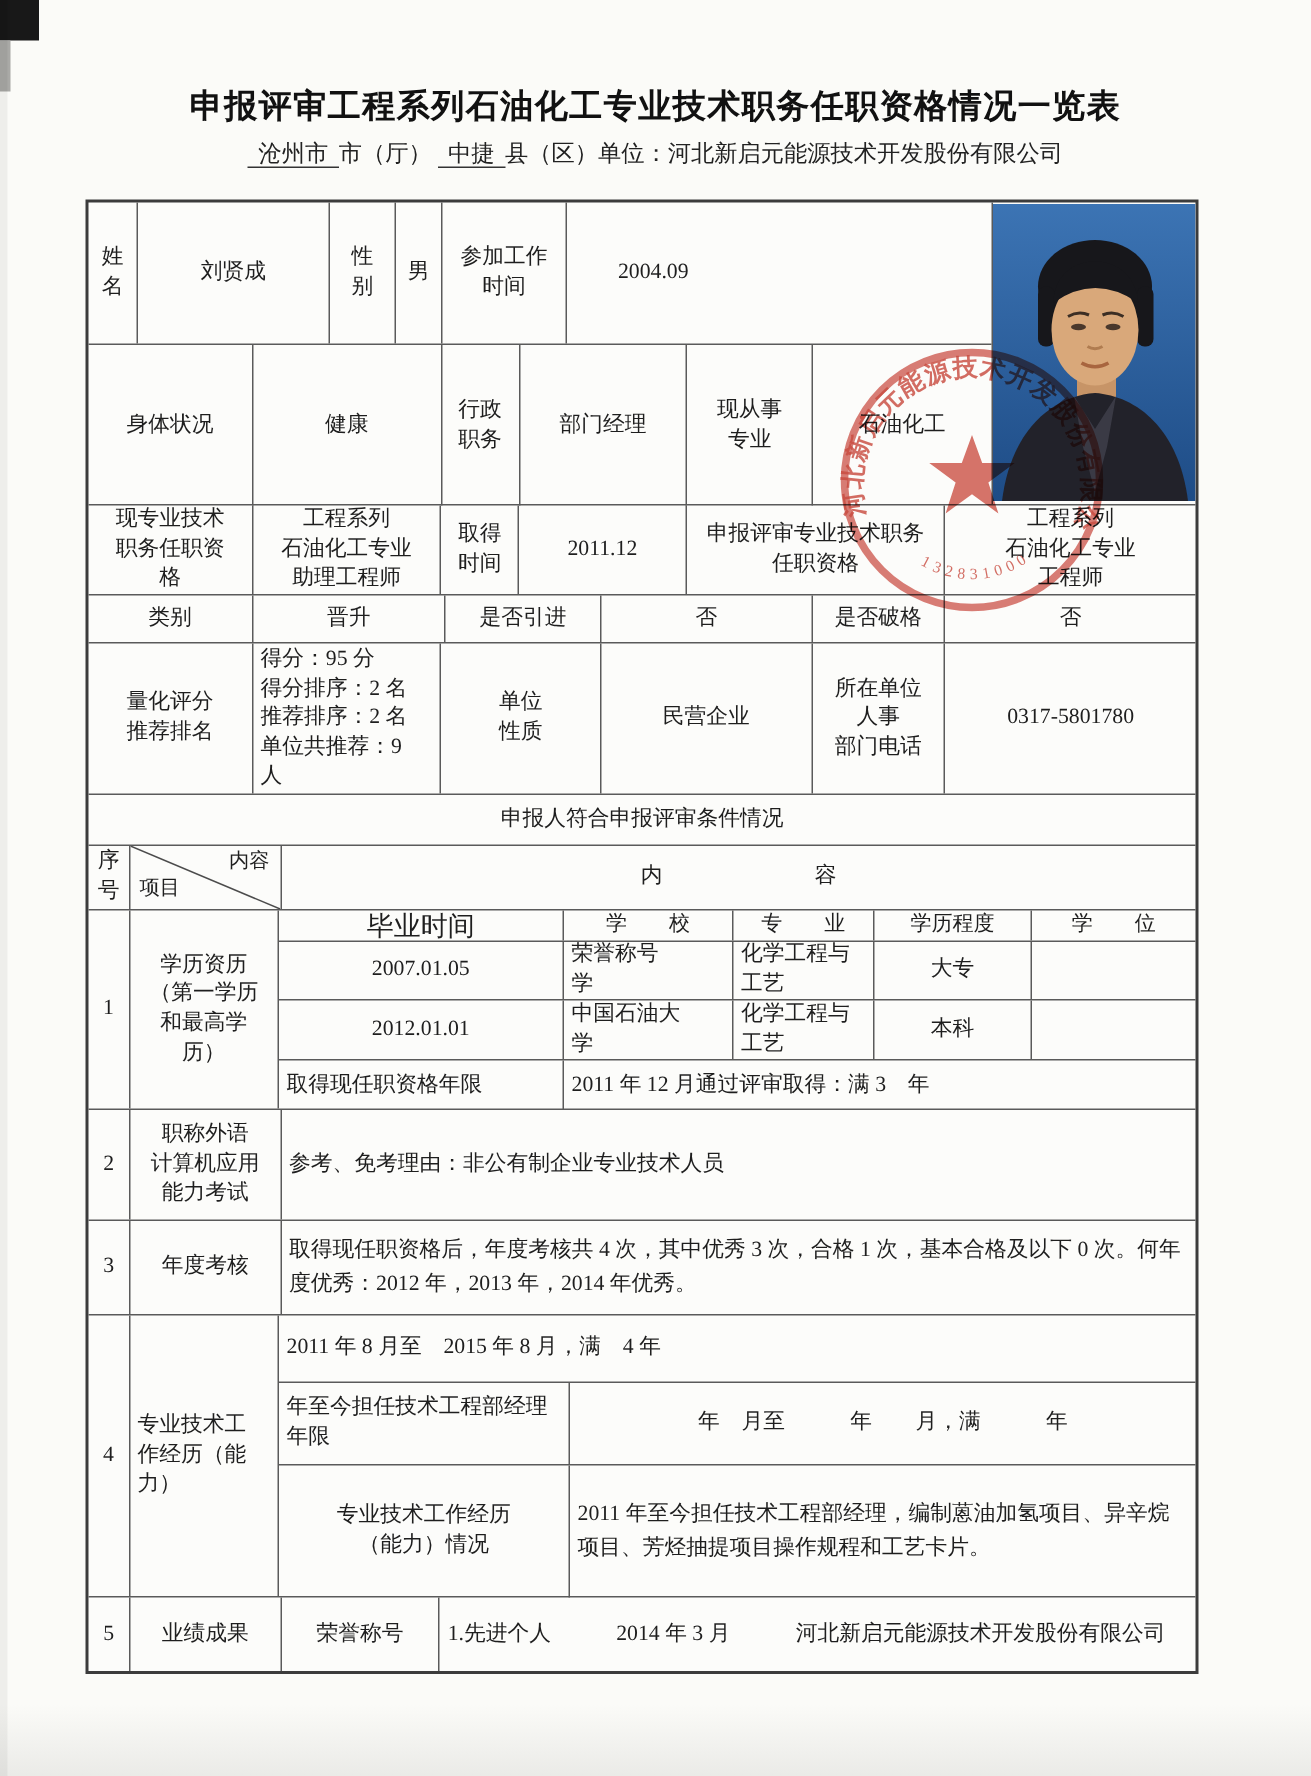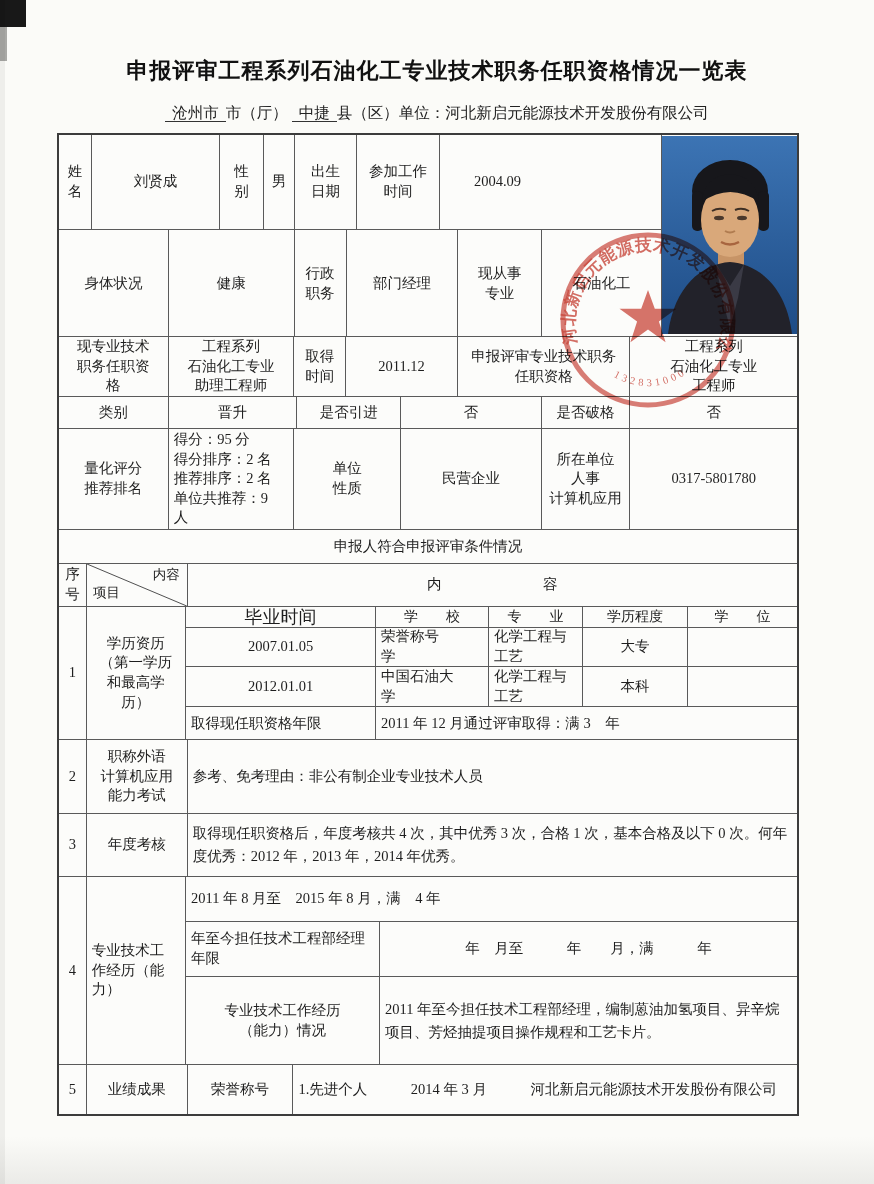--- a/index.html
+++ b/index.html
@@ -12,21 +12,21 @@
     overflow: hidden;
   }
   
   .corner-mark { position:absolute; left:0; top:0; width:26px; height:27px; background:#181818; }
   .corner-fringe { position:absolute; left:0; top:27px; width:7px; height:34px; background:#a9a9a6; }
   .edge-left { position:absolute; left:0; top:0; width:5px; height:100%; background:rgba(0,0,0,0.05); }
   .edge-bottom { position:absolute; left:0; bottom:0; width:100%; height:48px;
     background:linear-gradient(to bottom, rgba(0,0,0,0), rgba(90,90,85,0.10)); }
 
   .title { padding-top:56px; text-align:center; font-size:22px; font-weight:bold; letter-spacing:1px; color:#111; }
-  .subtitle { margin-top:17px; text-align:center; font-size:15.5px; color:#222; }
+  .subtitle { margin-top:6px; text-align:center; font-size:15.5px; color:#222; }
   .u { border-bottom:1.2px solid #333; padding:0 7px; }
 
   .tbl {
     position:absolute; left:57px; top:133px; width:742px;
     border:2px solid #3c3c3c; background:rgba(255,255,255,0.35);
     font-size:14.5px;
   }
   .r { display:flex; border-bottom:1px solid #5a5a5a; }
   .r:last-child { border-bottom:none; }
   .c { border-right:1px solid #5a5a5a; display:flex; align-items:center; justify-content:center;
@@ -71,22 +71,20 @@
 
   <div class="r" style="height:202px">
     <div class="col" style="width:603px; border-right:1px solid #5a5a5a;">
       <div class="subr" style="height:95px">
         <div class="c pre" style="width:33px">姓
 名</div>
         <div class="c" style="width:128px">刘贤成</div>
         <div class="c pre" style="width:44px">性
 别</div>
         <div class="c" style="width:31px">男</div>
-        <div class="c pre" style="width:62px">出生
-日期</div>
         <div class="c pre" style="width:83px">参加工作
 时间</div>
         <div class="c last" style="width:115px">2004.09</div>
       </div>
       <div class="subr" style="height:107px">
         <div class="c" style="width:110px">身体状况</div>
         <div class="c" style="width:126px">健康</div>
         <div class="c pre" style="width:52px">行政
 职务</div>
         <div class="c" style="width:112px">部门经理</div>
@@ -154,21 +152,21 @@
     <div class="c left pre" style="width:126px">得分：95 分
 得分排序：2 名
 推荐排序：2 名
 单位共推荐：9
 人</div>
     <div class="c pre" style="width:107px">单位
 性质</div>
     <div class="c" style="width:141px">民营企业</div>
     <div class="c pre" style="width:89px">所在单位
 人事
-计算机应用</div>
+部门电话</div>
     <div class="c last" style="width:167px">0317-5801780</div>
   </div>
 
   <div class="r" style="height:34px">
     <div class="c last" style="width:740px">申报人符合申报评审条件情况</div>
   </div>
 
   <div class="r" style="height:43px">
     <div class="c pre" style="width:28px">序
 号</div>

